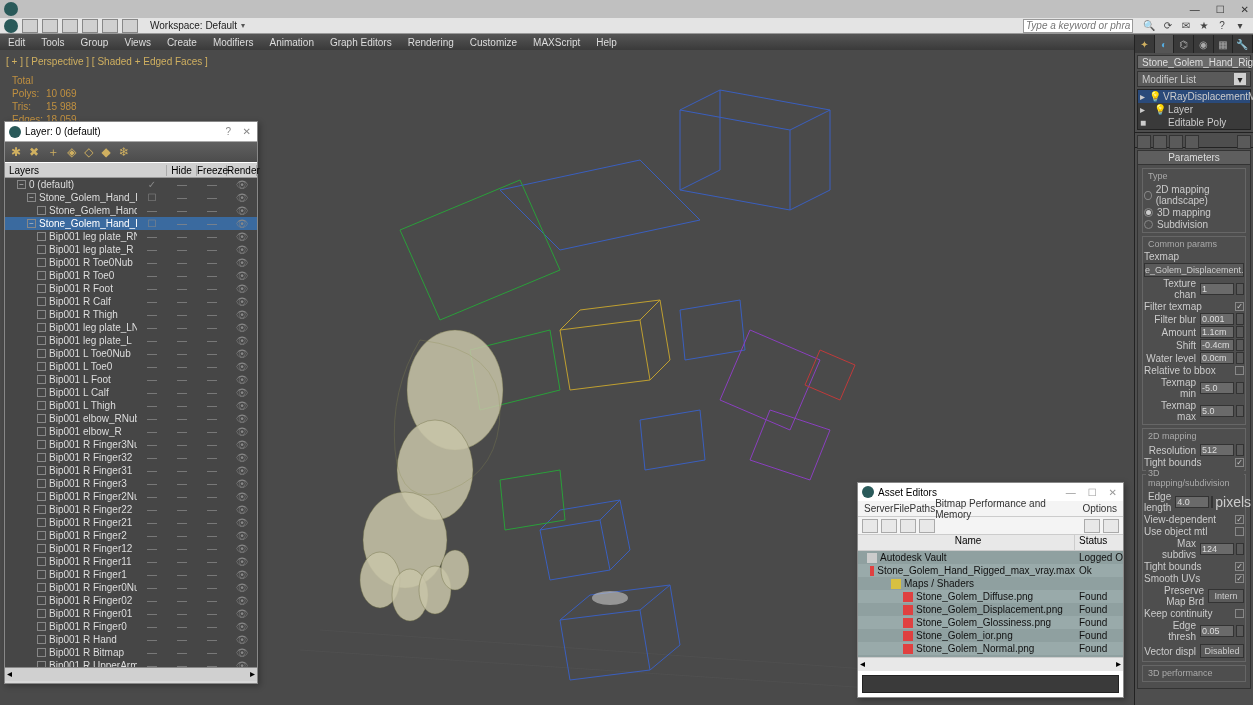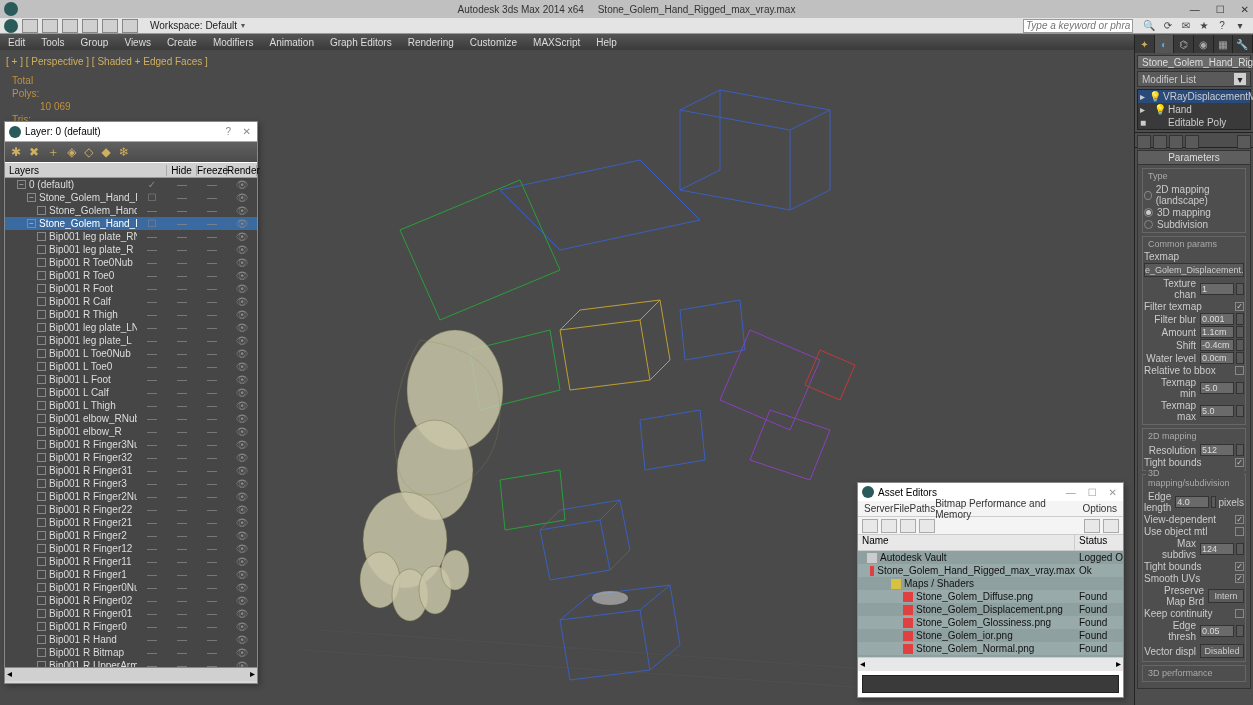--- a/index.html
+++ b/index.html
@@ -18,21 +18,21 @@
 .app-bar .search-icons { position: absolute; right: 6px; display: flex; gap: 4px; }
 .app-bar .search-icons span { width: 14px; height: 14px; display: flex; align-items: center; justify-content: center; color: #444; }
 
 .menu-bar { height: 16px; background: linear-gradient(#555, #3a3a3a); display: flex; align-items: center; padding: 0 8px; gap: 16px; color: #ddd; font-size: 10px; }
 
 
 .workspace-area { position: absolute; top: 50px; left: 0; width: 1134px; height: 655px; background: #4a4a4a; }
 .vp-label { position: absolute; top: 6px; left: 6px; color: #d0b060; font-size: 10px; }
 .vp-stats { position: absolute; top: 24px; left: 40px; color: #c09040; font-size: 10px; line-height: 13px; }
 .vp-stats .hdr { margin-left: -28px; }
-.vp-stats .row { display: flex; flex-direction: column; }
+.vp-stats .row { display: flex; }
 .vp-stats .lbl { width: 34px; display: inline-block; margin-left: -28px; }
 
 .viewport-canvas { position: absolute; top: 0; left: 0; width: 100%; height: 100%; }
 
 
 .layer-window { position: absolute; top: 121px; left: 4px; width: 254px; height: 563px; background: #d9d9d9; border: 1px solid #888; box-shadow: 2px 2px 6px rgba(0,0,0,0.3); }
 .layer-window .lw-title { height: 20px; background: #fff; display: flex; align-items: center; padding: 0 4px; border-bottom: 1px solid #aaa; }
 .layer-window .lw-title .ico { width: 12px; height: 12px; background: #2a5a5a; border-radius: 50%; margin-right: 4px; }
 .layer-window .lw-title .close, .layer-window .lw-title .help { position: absolute; right: 6px; color: #888; }
 .layer-window .lw-title .help { right: 26px; }
@@ -85,41 +85,36 @@
 
 .asset-window { position: absolute; top: 482px; left: 857px; width: 267px; height: 216px; background: #fff; border: 1px solid #888; box-shadow: 2px 2px 6px rgba(0,0,0,0.3); }
 .asset-window .aw-title { height: 18px; background: #fff; display: flex; align-items: center; padding: 0 4px; }
 .asset-window .aw-title .ico { width: 12px; height: 12px; background: #2a5a5a; border-radius: 50%; margin-right: 4px; }
 .asset-window .aw-title .wc { position: absolute; right: 6px; display: flex; gap: 12px; color: #999; }
 .asset-window .aw-menu { height: 16px; background: #f4f4f4; border-bottom: 1px solid #ccc; display: flex; align-items: center; padding: 0 6px; font-size: 10px; color: #333; }
 .asset-window .aw-tools { height: 18px; background: #f4f4f4; border-bottom: 1px solid #ccc; display: flex; align-items: center; padding: 0 4px; gap: 3px; }
 .asset-window .aw-tools .t { width: 16px; height: 14px; border: 1px solid #aaa; background: #e8e8e8; }
 .asset-window .aw-tools .spacer { flex: 1; }
 .asset-window .aw-header { height: 16px; background: #e8e8e8; border-bottom: 1px solid #ccc; display: flex; font-size: 10px; }
-.asset-window .aw-header .c-name { flex: 1; padding-left: 4px; border-right: 1px solid #ccc; }
+.asset-window .aw-header .c-name { flex: 1; padding-left: 4px; border-right: 1px solid #ccc; text-align: center; }
 .asset-window .aw-header .c-stat { width: 48px; padding-left: 4px; }
 .asset-window .aw-body { height: 106px; overflow: hidden; background: #701a75; }
 .asset-row { height: 13px; display: flex; align-items: center; font-size: 10px; background: #9aa; color: #111; }
 .asset-row:nth-child(odd) { background: #8fa0a0; }
 .asset-row .nm { flex: 1; display: flex; align-items: center; overflow: hidden; white-space: nowrap; }
 .asset-row .ico { width: 10px; height: 10px; margin: 0 3px; display: inline-block; }
 .asset-row .st { width: 48px; padding-left: 4px; }
 .asset-window .aw-scroll { height: 14px; background: #e8e8e8; border-top: 1px solid #ccc; position: relative; }
 .asset-window .aw-input { margin: 4px; height: 18px; background: #3a3a3a; border: 1px solid #222; }
 </style>
 </head>
 <body>
 
 <div class="title-bar">
   <span class="icon"></span>
-  <span class="center">
-    <span>Autodesk 3ds Max  2014 x64</span>
-    &nbsp;&nbsp;&nbsp;
-    <span>Stone_Golem_Hand_Rigged_max_vray.max</span>
-  </span>
   <div class="win-ctrl">
     <span>—</span>
     <span>☐</span>
     <span>✕</span>
   </div>
 </div>
 
 <div class="app-bar">
   <span class="icon" style="width:14px;height:14px;background:#2a5a5a;border-radius:50%;"></span>
   <span class="tool"></span>
@@ -783,21 +778,21 @@
   </div>
   <div class="cp-stack" id="mod-stack">
       <div class="stack-row sel">
         <span style="width:10px">▸</span>
         <span class="bulb">💡</span>
         <span>VRayDisplacementMod</span>
       </div>
       <div class="stack-row">
         <span style="width:10px">▸</span>
         <span class="bulb">💡</span>
-        <span>Hand</span>
+        <span>Layer</span>
       </div>
       <div class="stack-row">
         <span style="width:10px">■</span>
         <span class="bulb"></span>
         <span>Editable Poly</span>
       </div>
     </div>
   <div class="cp-stack-tools">
     <span class="t"></span>
     <span class="t"></span>
@@ -891,21 +886,21 @@
             </div>
           </div>
       </div>
       <div class="grp">
         <div class="grp-title">3D mapping/subdivision</div>
         <div id="fields-3d">
             <div class="field-row">
               <span class="lbl">Edge length</span>
               <input value="4.0" style="">
               <span class="spin"></span>
-              <span style="font-size:10px">pixels</span>
+              <span style="font-size:14px">pixels</span>
             </div>
             <div class="check-row">
               <span>View-dependent</span>
               <span class="check on"></span>
             </div>
             <div class="check-row">
               <span>Use object mtl</span>
               <span class="check "></span>
             </div>
             <div class="field-row">

